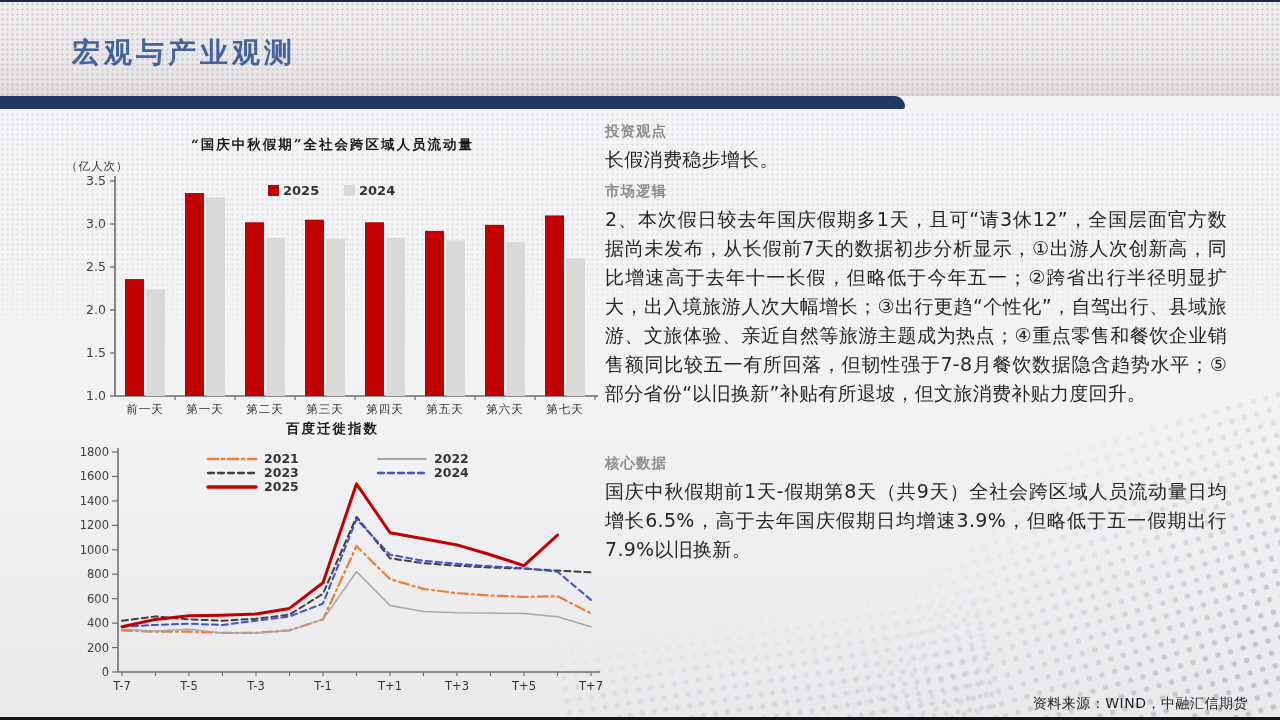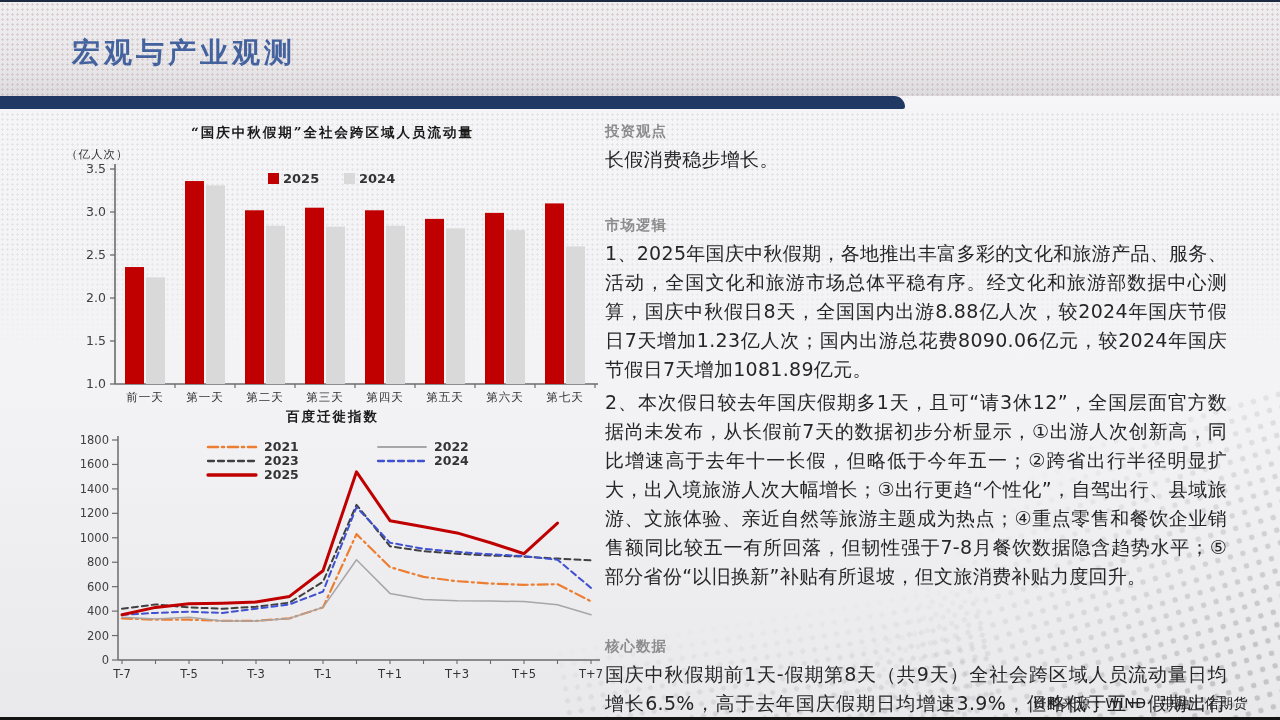--- a/index.html
+++ b/index.html
@@ -32,28 +32,28 @@
   .halftone-b{position:absolute;left:560px;bottom:-40px;width:430px;height:170px;z-index:0;
     background-image:radial-gradient(circle,rgba(160,160,168,.40) 2.4px,transparent 2.9px);
     background-size:12px 12px;transform:rotate(-9deg);opacity:.7;
     -webkit-mask-image:linear-gradient(to top,#000 30%,transparent 90%);
     mask-image:linear-gradient(to top,#000 30%,transparent 90%);}
 
   .chart-block{position:absolute;z-index:2;}
   #bar-block{left:60px;top:124px;width:545px;}
   #line-block{left:60px;top:408px;width:545px;}
   .chart-title{text-align:center;font-size:13.5px;font-weight:bold;color:#1a1a1a;
-    letter-spacing:2px;height:20px;font-family:"DejaVu Serif","Liberation Serif",serif;}
+    letter-spacing:2px;height:20px;font-family:"DejaVu Serif","Liberation Serif",serif;margin-top:12px;}
   svg{display:block;font-family:"DejaVu Sans","Liberation Sans",sans-serif;}
 
   .text-col{position:absolute;left:605px;top:122px;width:622px;z-index:2;}
   .panel-heading{font-size:14.5px;font-weight:bold;color:#8c8c8c;letter-spacing:1px;margin:0;}
   .panel-p{font-size:19px;line-height:29px;color:#262626;margin:4px 0 0 0;
     text-align:justify;letter-spacing:.3px;}
-  .gap-s1{margin-top:42px;}
+  .gap-s1{margin-top:8px;}
   .gap-s2{margin-top:46px;}
   .source-note{position:absolute;right:32px;bottom:7px;font-size:14px;color:#1f1f1f;
     z-index:4;letter-spacing:.5px;}
 </style>
 </head>
 <body>
 
 <div class="slide">
   <div class="top-line"></div>
 
@@ -188,22 +188,21 @@
         <line x1="148" y1="47" x2="196" y2="47" stroke="#C00000" stroke-width="3.3" stroke-linecap="round"></line>
         <text x="204" y="51" font-size="12.5" font-weight="bold" fill="#333">2025</text>
       </svg>
   </div>
 
   <div class="text-col">
     <h3 class="panel-heading">投资观点</h3>
     <p class="panel-p">长假消费稳步增长。</p>
 
     <h3 class="panel-heading gap-s1">市场逻辑</h3>
-    <p class="panel-p">1、2025年国庆中秋假期，各地推出丰富多彩的文化和旅游产品、服务、活动，全国文化和旅游市场总体平稳有序。经文化和旅游部数据中心测算，国庆中秋假日8天，全国国内出游8.88亿人次，较2024年国庆节假日7天增加1.23亿人次；国内出游总花费8090.06亿元，较2024年国庆节假日7天增加1081.89亿元。</p>
     <p class="panel-p">2、本次假日较去年国庆假期多1天，且可“请3休12”，全国层面官方数据尚未发布，从长假前7天的数据初步分析显示，①出游人次创新高，同比增速高于去年十一长假，但略低于今年五一；②跨省出行半径明显扩大，出入境旅游人次大幅增长；③出行更趋“个性化”，自驾出行、县域旅游、文旅体验、亲近自然等旅游主题成为热点；④重点零售和餐饮企业销售额同比较五一有所回落，但韧性强于7-8月餐饮数据隐含趋势水平；⑤部分省份“以旧换新”补贴有所退坡，但文旅消费补贴力度回升。</p>
 
     <h3 class="panel-heading gap-s2">核心数据</h3>
-    <p class="panel-p">国庆中秋假期前1天-假期第8天（共9天）全社会跨区域人员流动量日均增长6.5%，高于去年国庆假期日均增速3.9%，但略低于五一假期出行7.9%⑤部分省份。</p>
+    <p class="panel-p">国庆中秋假期前1天-假期第8天（共9天）全社会跨区域人员流动量日均增长6.5%，高于去年国庆假期日均增速3.9%，但略低于五一假期出行7.9%以旧换新。</p>
   </div>
 
   <div class="source-note">资料来源：WIND，中融汇信期货</div>
   <div class="bottom-line"></div>
 </div>
 
 </body></html>

